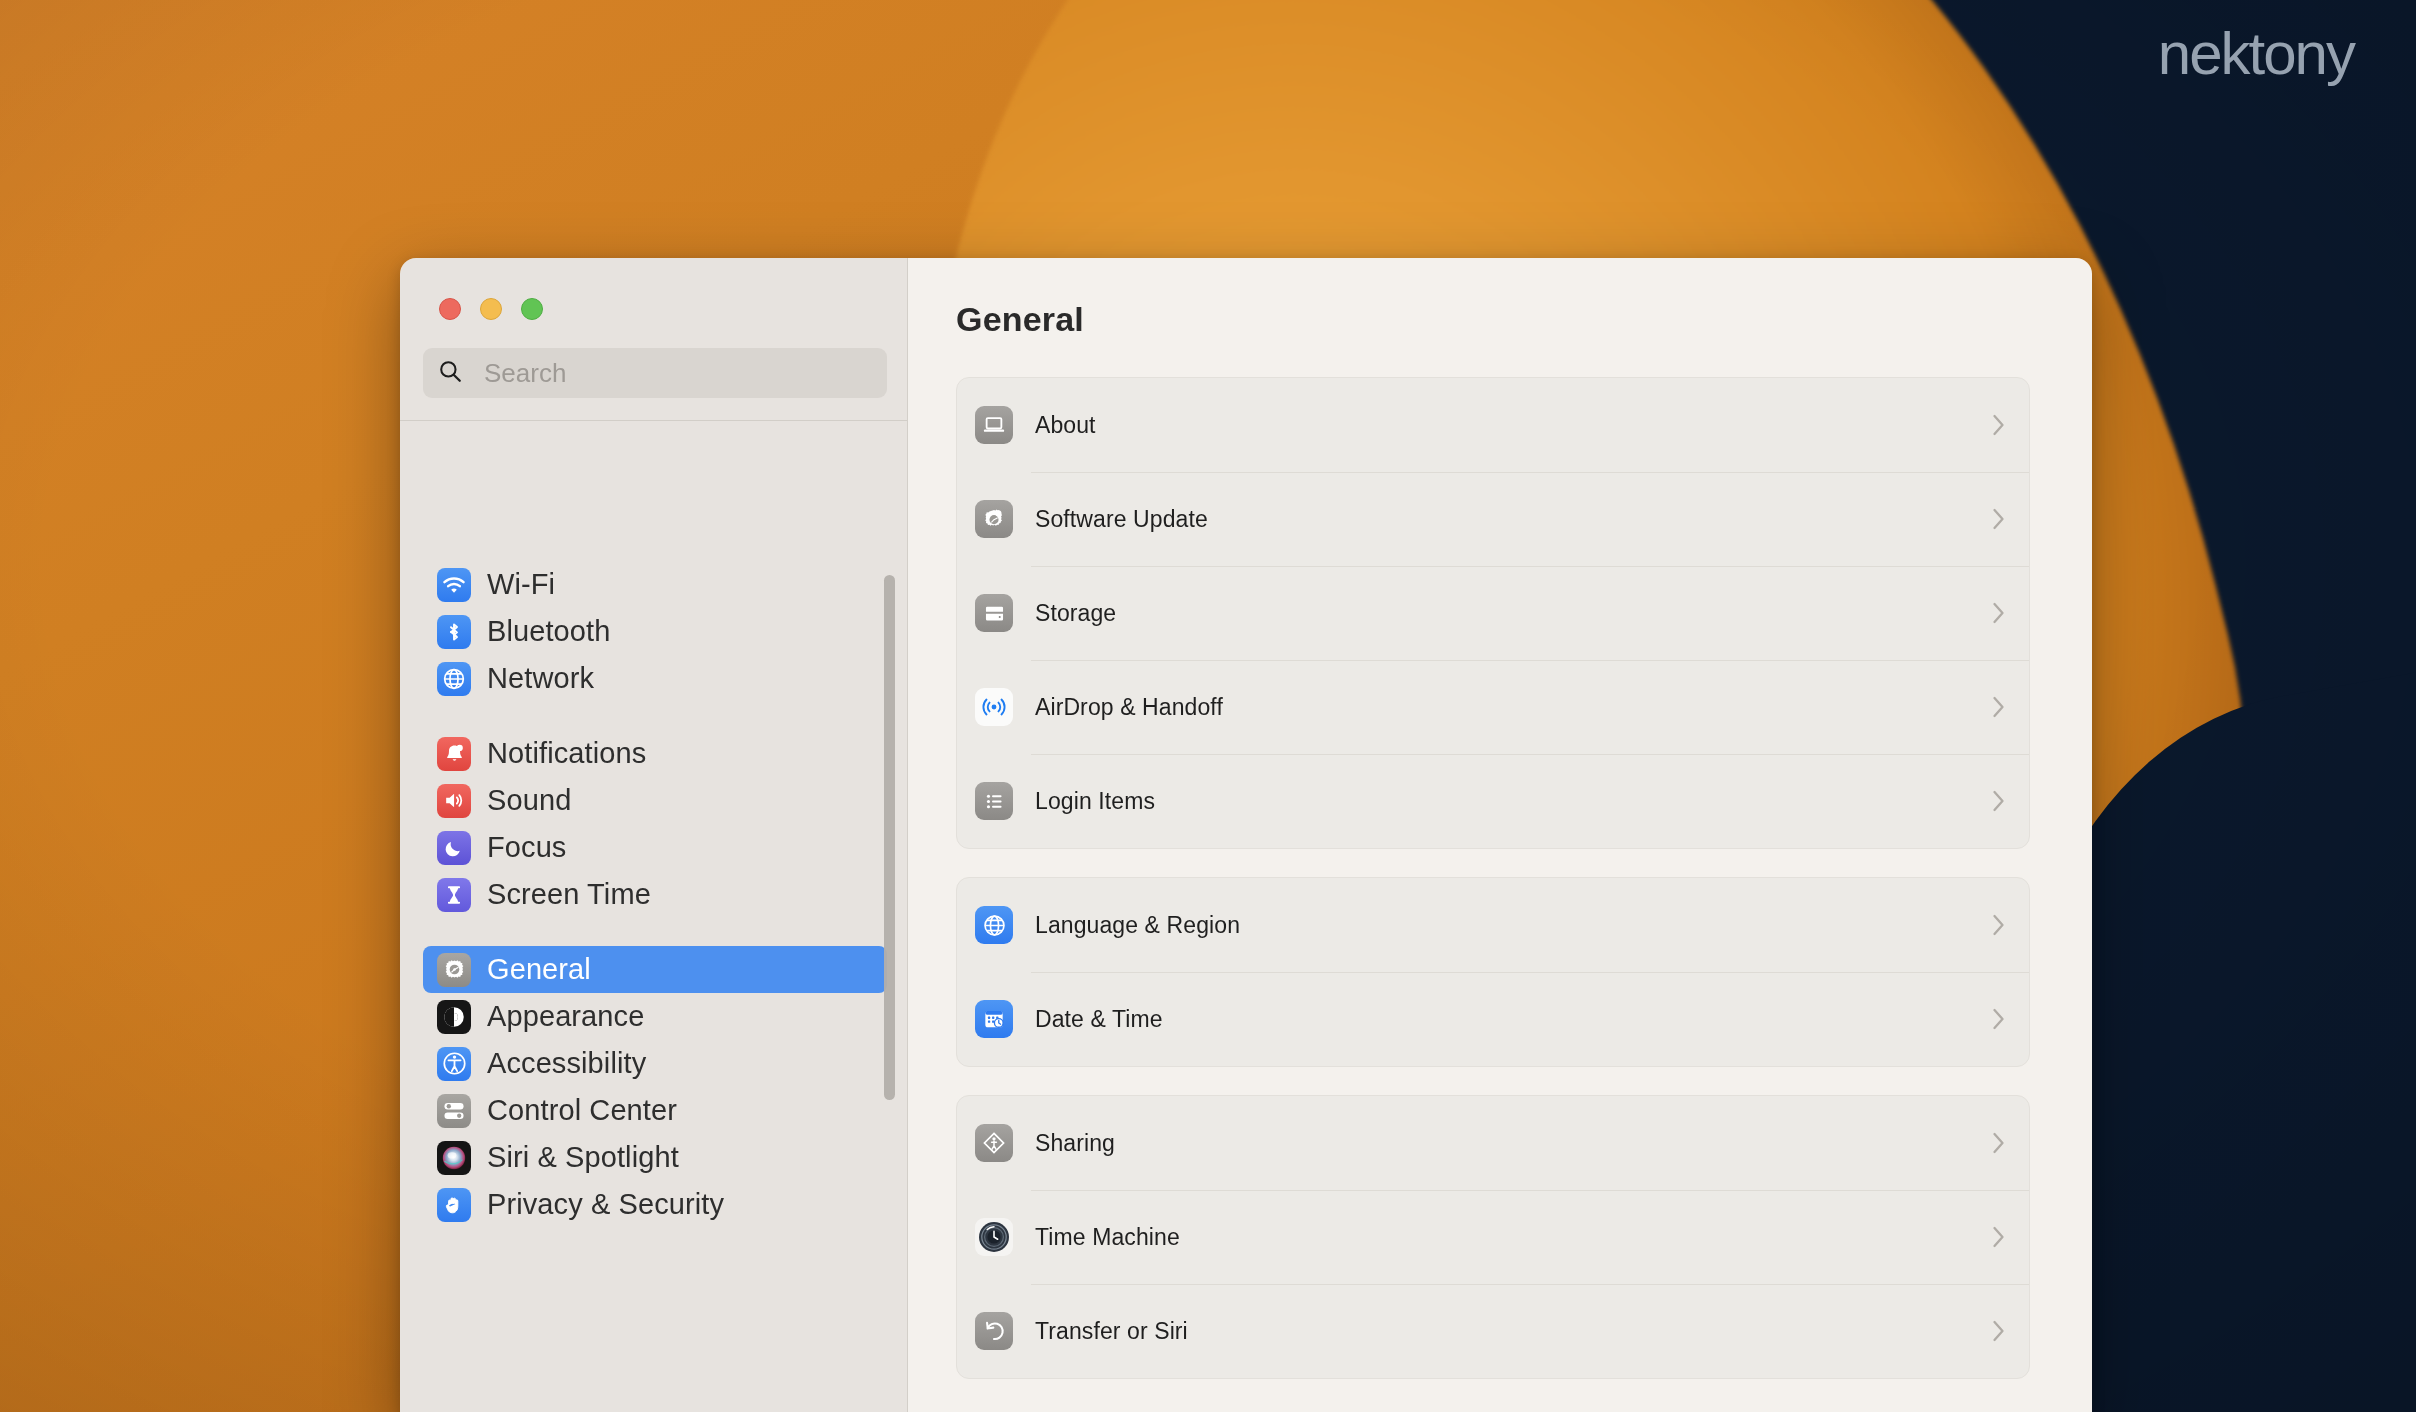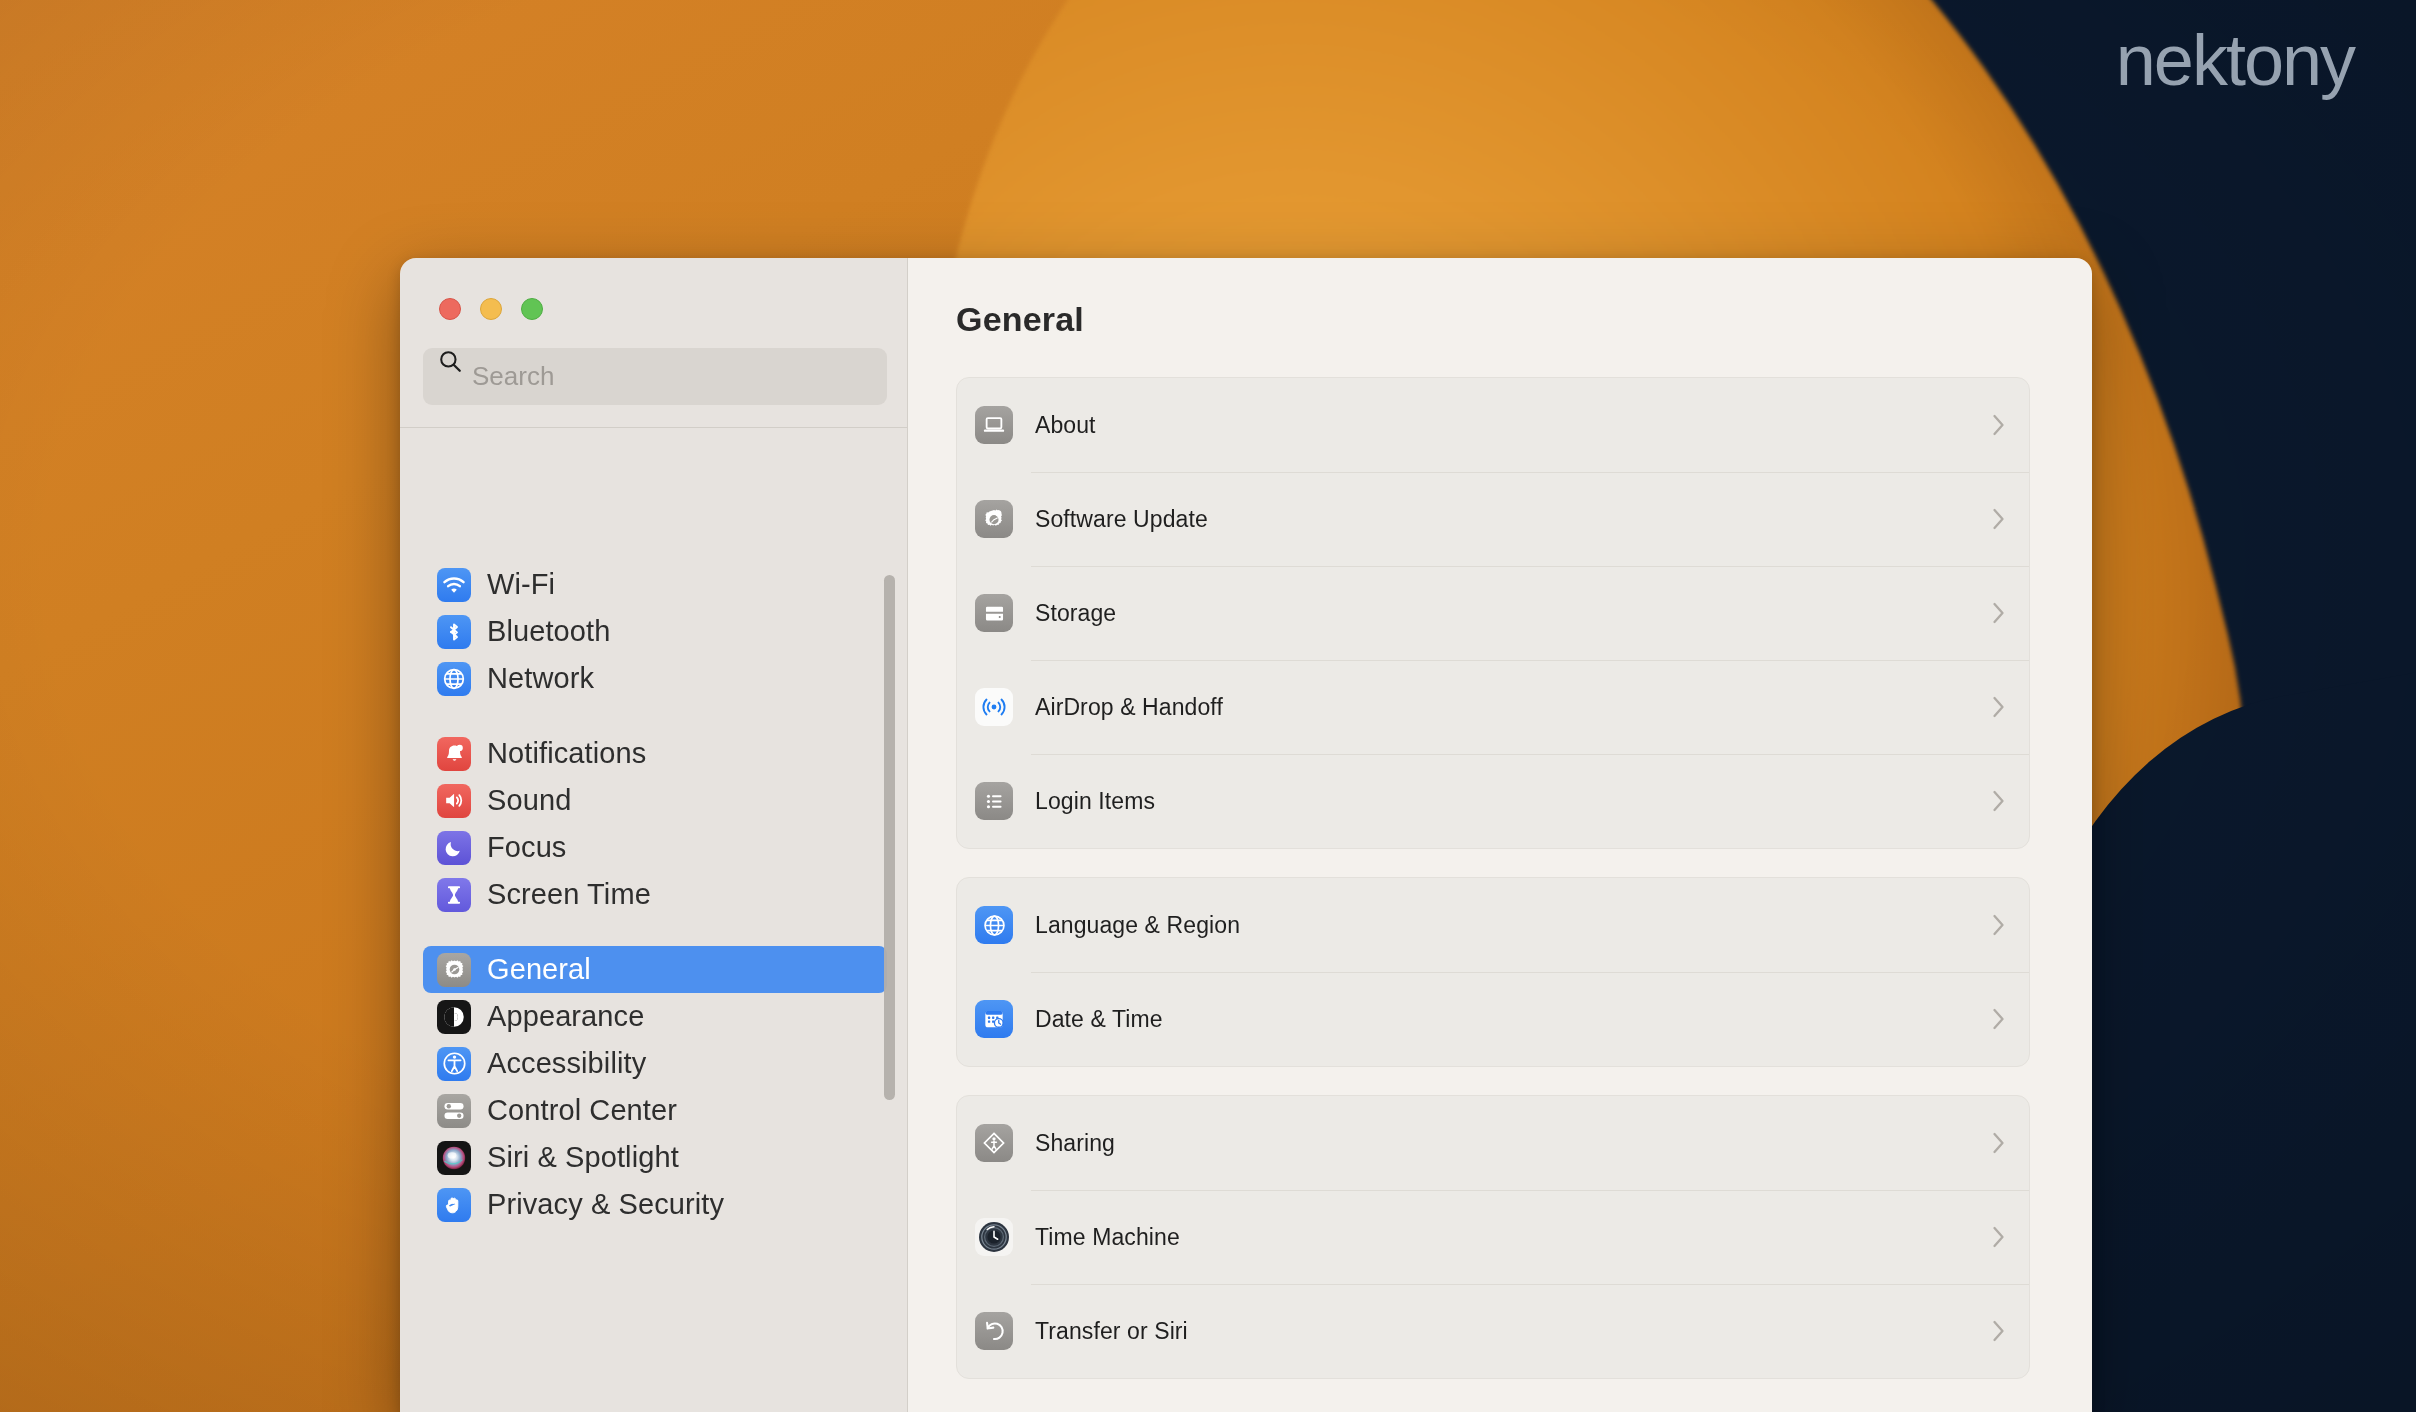--- a/index.html
+++ b/index.html
@@ -73,21 +73,21 @@
   .wp-vignette {
     inset: 0; left:0; top:0; width:2416px; height:1412px;
     background: radial-gradient(ellipse at 45% 40%, rgba(0,0,0,0) 55%, rgba(0,0,0,0.14) 100%);
   }
 
   
   #nektony-logo {
     position: absolute;
     right: 62px; top: 24px;
     font-family: "Liberation Sans", sans-serif;
-    font-size: 72px;
+    font-size: 60px;
     font-weight: 400;
     letter-spacing: -2px;
     color: #96a2b0;
     line-height: 1;
     user-select: none;
   }
 
   
   #settings-window {
     position: absolute;
@@ -113,26 +113,27 @@
     gap: 19px;
     padding: 40px 0 0 39px;
   }
   .tl { width: 22px; height: 22px; border-radius: 50%; }
   .tl-close   { background: #ed6a5e; border: 0.5px solid #d85549; }
   .tl-min     { background: #f4bd4f; border: 0.5px solid #dda63a; }
   .tl-max     { background: #61c454; border: 0.5px solid #4fae43; }
 
   #search-wrap { padding: 28px 20px 0 23px; }
   #search-field {
-    height: 57px;
+    height: 50px;
     background: #d9d5d0;
     border-radius: 9px;
     display: flex;
+    align-items: center;
     padding: 0 14px;
-    gap: 9px;
+    gap: 21px;
   }
   #search-field svg { flex: 0 0 auto; }
   #search-input {
     border: none; outline: none; background: transparent;
     font-family: "Liberation Sans", sans-serif;
     font-size: 26px;
     color: #3b3b3b;
     width: 100%;
   }
   #search-input::placeholder { color: #9e9a95; }

